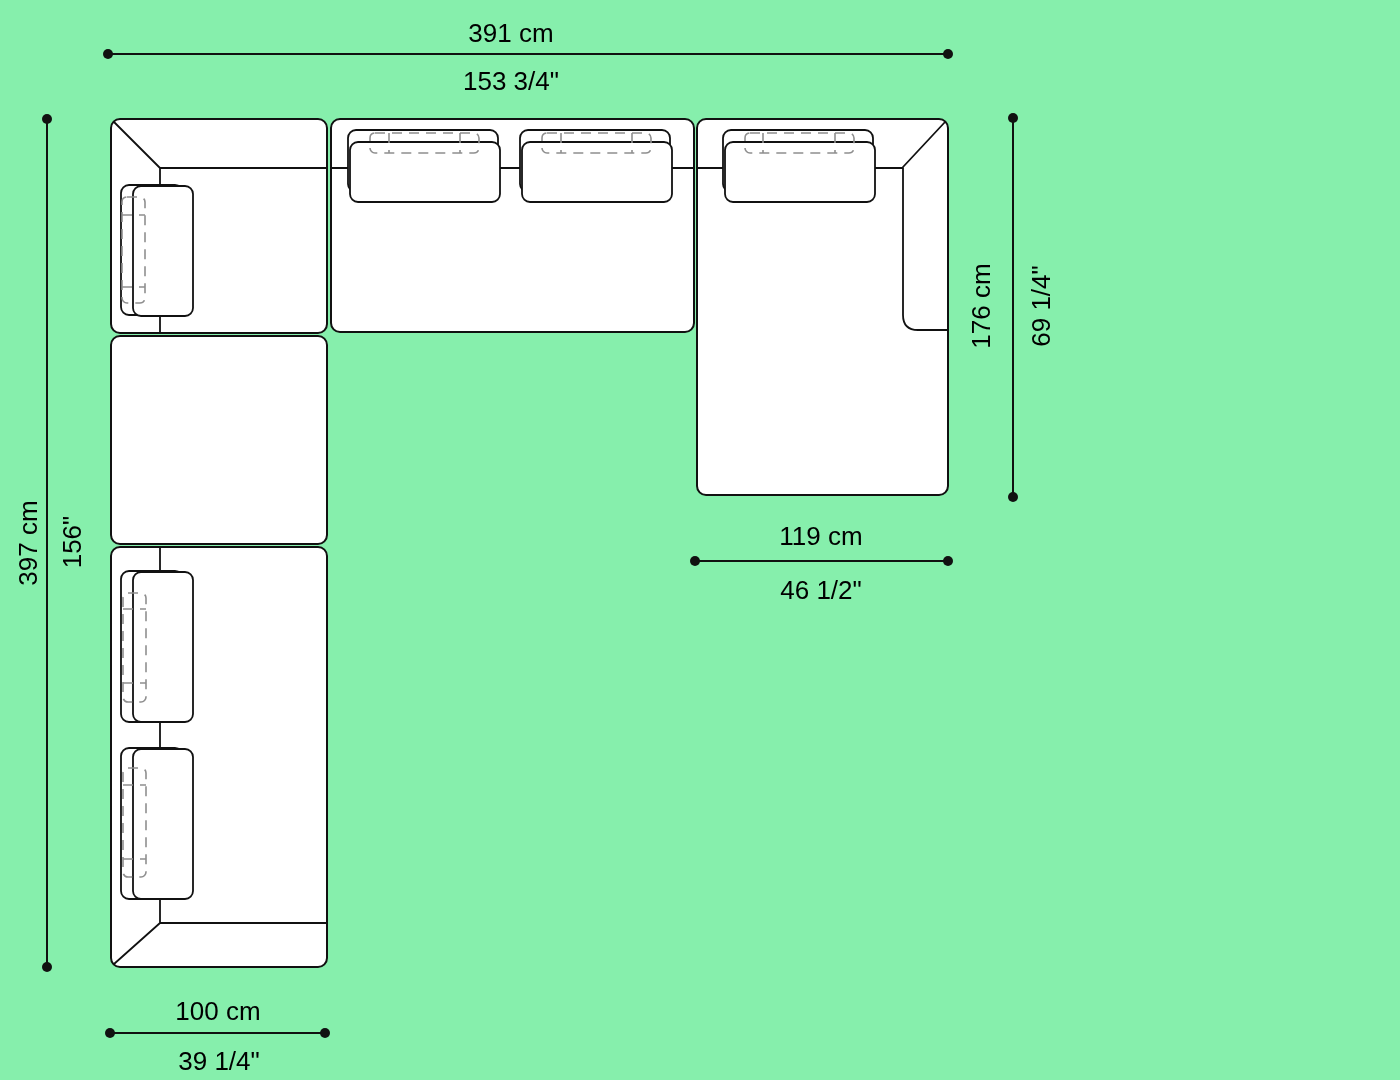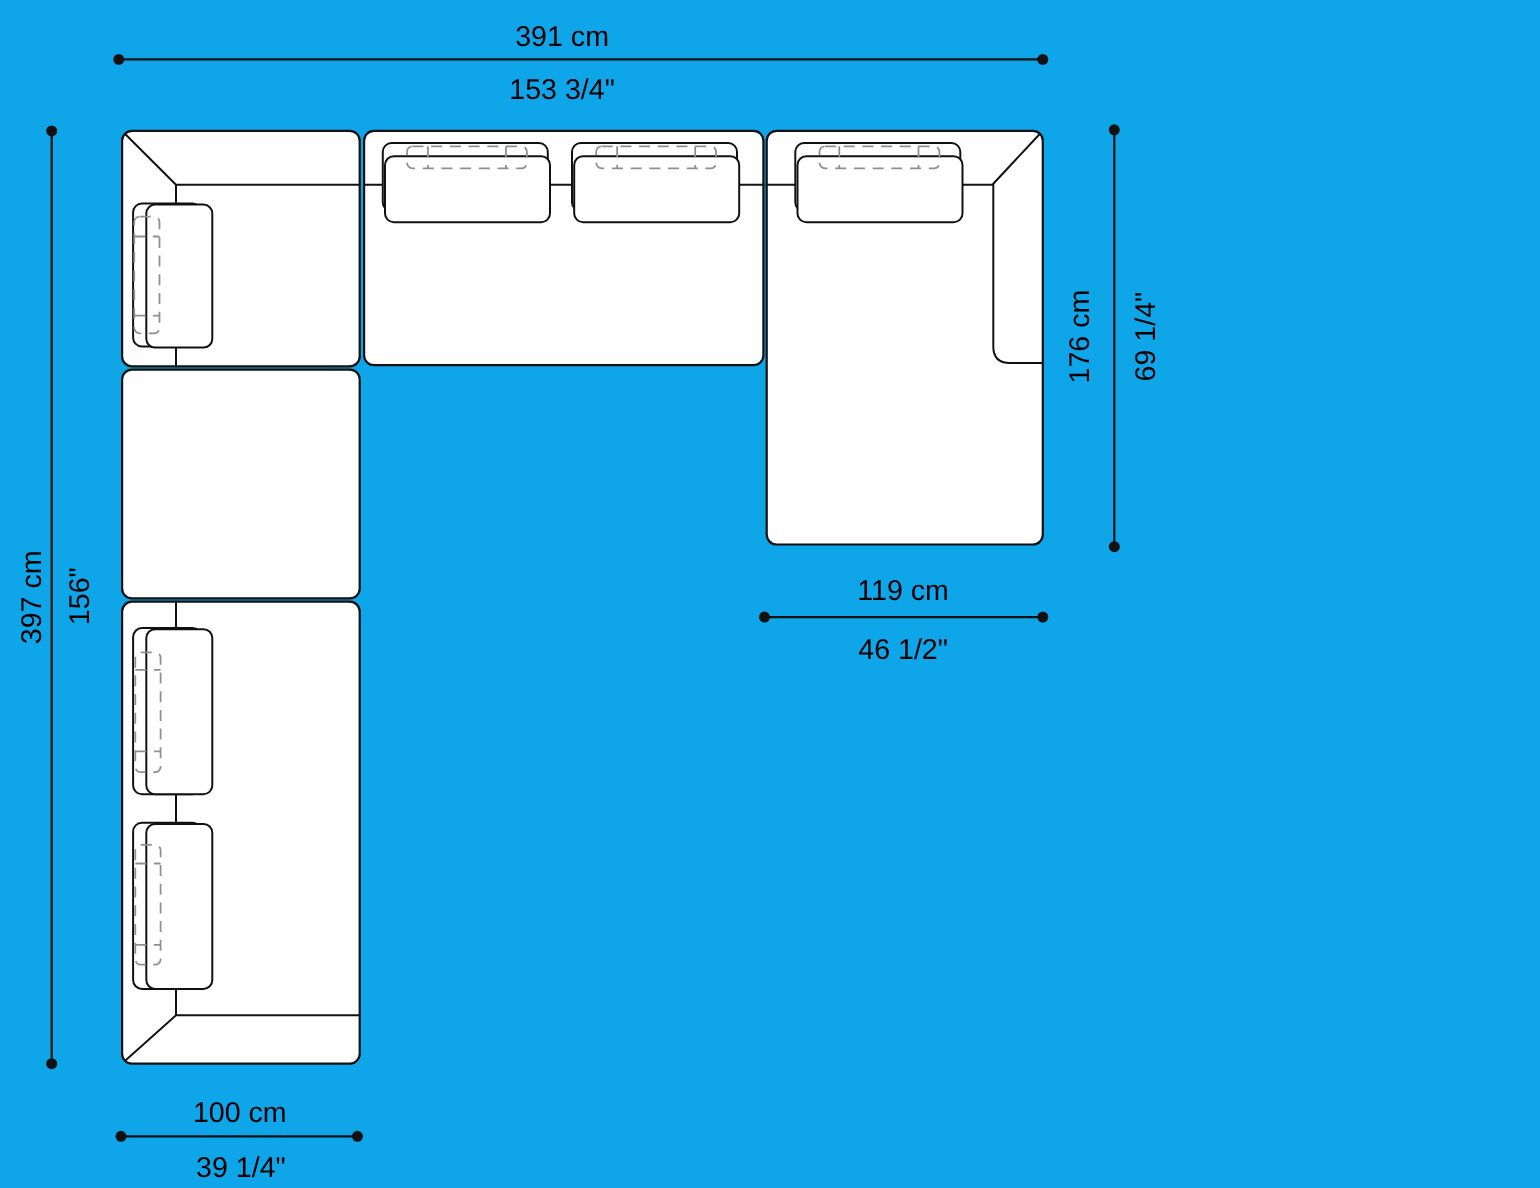--- a/index.html
+++ b/index.html
@@ -4,21 +4,21 @@
 <style>
   html, body {
     margin: 0;
     padding: 0;
     background: #ffffff;
   }
   .canvas {
     position: relative;
     width: 1400px;
     height: 1080px;
-    background: #0ea5e9;
+    background: #86efac;
     font-family: "Liberation Sans", sans-serif;
   }
   svg { display: block; }
 
   .section {
     fill: #ffffff;
     stroke: #111111;
     stroke-width: 2;
     stroke-linejoin: round;
   }

